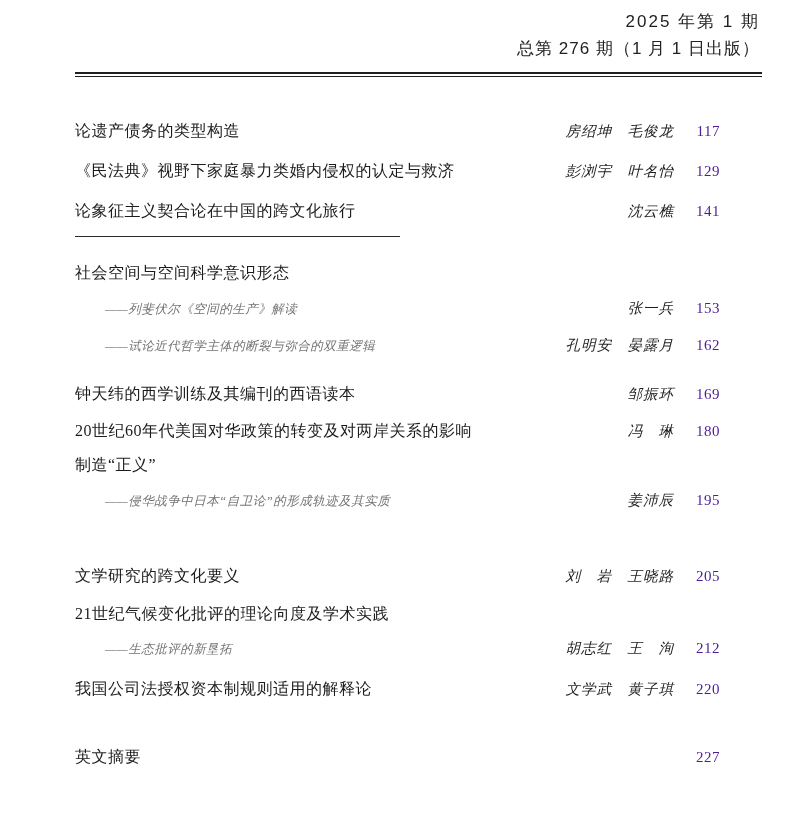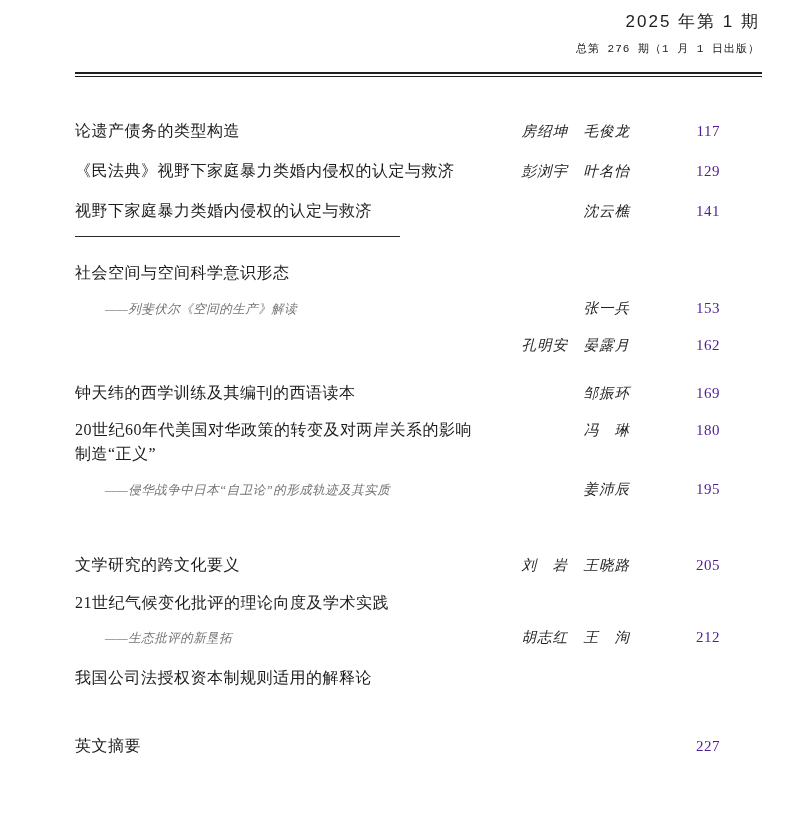--- a/index.html
+++ b/index.html
@@ -12,22 +12,22 @@
   }
   .page{width:799px;height:826px;position:relative;box-sizing:border-box;}
 
   
   .header{text-align:right;padding:10px 39px 0 0;}
   .issue-line{
     font-family:"Liberation Sans","DejaVu Sans",sans-serif;
     font-size:17px;font-weight:400;letter-spacing:2px;line-height:24px;
   }
   .volume-line{
-    font-family:Liberation Mono, monospace;
-    font-size:11px;font-weight:400;letter-spacing:1px;line-height:18px;
+    font-family:Liberation Sans, sans-serif;
+    font-size:17px;font-weight:400;letter-spacing:1px;line-height:18px;
     margin-top:6px;color:#222;
   }
 
   
   .double-rule{
     margin:14px 37px 0 75px;
     height:2px;
     border-top:2.5px solid #1f1f1f;
     border-bottom:1px solid #1f1f1f;
   }
@@ -37,21 +37,21 @@
   .row{
     display:flex;align-items:baseline;justify-content:space-between;
     line-height:24px;font-size:16px;letter-spacing:0.5px;
   }
   .row.sub{line-height:22px;}
   .title{color:#1c1c1c;}
   .subtitle{
     padding-left:30px;
     font-size:12.5px;font-style:italic;color:#737373;letter-spacing:0.5px;
   }
-  .right{margin-left:auto;display:flex;align-items:baseline;white-space:nowrap;gap:44px;}
+  .right{margin-left:auto;display:flex;align-items:baseline;white-space:nowrap;}
   .authors{
     font-style:italic;font-size:14.5px;letter-spacing:1px;color:#1f1f1f;
     margin-right:18px;
   }
   .pageno{font-size:15px;letter-spacing:0.5px;color:#4c1d95;min-width:28px;text-align:right;}
 
   .section-divider{
     margin:13px 0 0 0;
     width:325px;height:0;
     border-top:1.5px solid #2a2a2a;
@@ -79,61 +79,62 @@
       </span>
     </div>
     <div class="row" style="margin-top:16px">
       <span class="title">《民法典》视野下家庭暴力类婚内侵权的认定与救济</span>
       <span class="right">
         <span class="authors">彭浏宇　叶名怡</span>
         <span class="pageno">129</span>
       </span>
     </div>
     <div class="row" style="margin-top:16px">
-      <span class="title">视野下家庭暴力类婚内侵权的认定与救济</span>
+      <span class="title">论象征主义契合论在中国的跨文化旅行</span>
       <span class="right">
         <span class="authors">沈云樵</span>
         <span class="pageno">141</span>
       </span>
     </div>
 
     <div class="section-divider"></div>
 
     <div class="row" style="margin-top:24px">
       <span class="title">社会空间与空间科学意识形态</span>
     </div>
     <div class="row sub" style="margin-top:12px">
       <span class="subtitle">——列斐伏尔《空间的生产》解读</span>
       <span class="right">
         <span class="authors">张一兵</span>
         <span class="pageno">153</span>
       </span>
     </div>
     <div class="row sub" style="margin-top:14px">
+      <span class="subtitle">——试论近代哲学主体的断裂与弥合的双重逻辑</span>
       <span class="right">
         <span class="authors">孔明安　晏露月</span>
         <span class="pageno">162</span>
       </span>
     </div>
 
     <div class="row" style="margin-top:25px">
       <span class="title">钟天纬的西学训练及其编刊的西语读本</span>
       <span class="right">
         <span class="authors">邹振环</span>
         <span class="pageno">169</span>
       </span>
     </div>
     <div class="row" style="margin-top:13px">
       <span class="title">20世纪60年代美国对华政策的转变及对两岸关系的影响</span>
       <span class="right">
         <span class="authors">冯　琳</span>
         <span class="pageno">180</span>
       </span>
     </div>
-    <div class="row" style="margin-top:0">
+    <div class="row" style="margin-top:10px">
       <span class="title">制造“正义”</span>
     </div>
     <div class="row sub" style="margin-top:12px">
       <span class="subtitle">——侵华战争中日本“自卫论”的形成轨迹及其实质</span>
       <span class="right">
         <span class="authors">姜沛辰</span>
         <span class="pageno">195</span>
       </span>
     </div>
 
@@ -149,20 +150,24 @@
     </div>
     <div class="row sub" style="margin-top:11px">
       <span class="subtitle">——生态批评的新垦拓</span>
       <span class="right">
         <span class="authors">胡志红　王　洵</span>
         <span class="pageno">212</span>
       </span>
     </div>
     <div class="row" style="margin-top:17px">
       <span class="title">我国公司法授权资本制规则适用的解释论</span>
+      <span class="right">
+        <span class="authors">文学武　黄子琪</span>
+        <span class="pageno">220</span>
+      </span>
     </div>
 
     <div class="row" style="margin-top:44px">
       <span class="title">英文摘要</span>
       <span class="right">
         <span class="pageno">227</span>
       </span>
     </div>
 
   </div>

